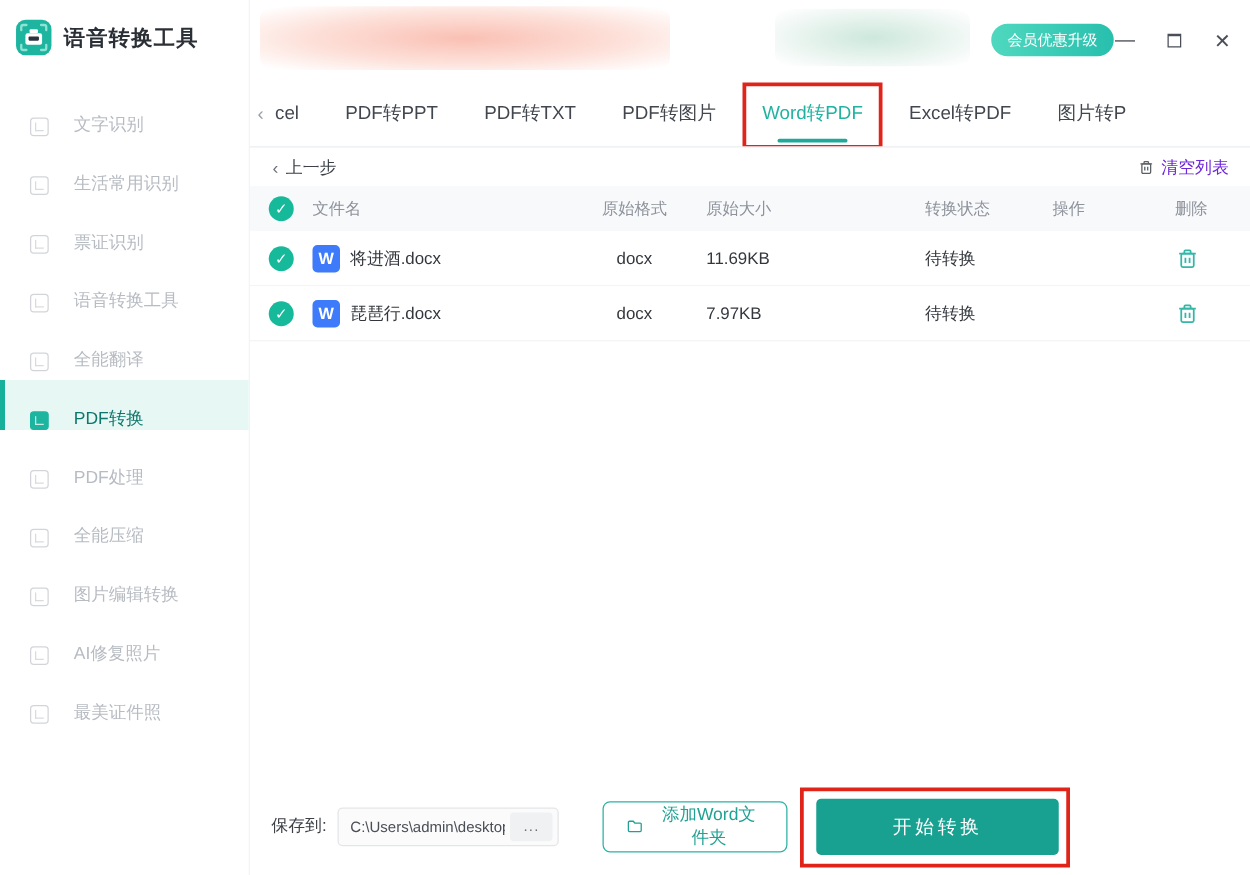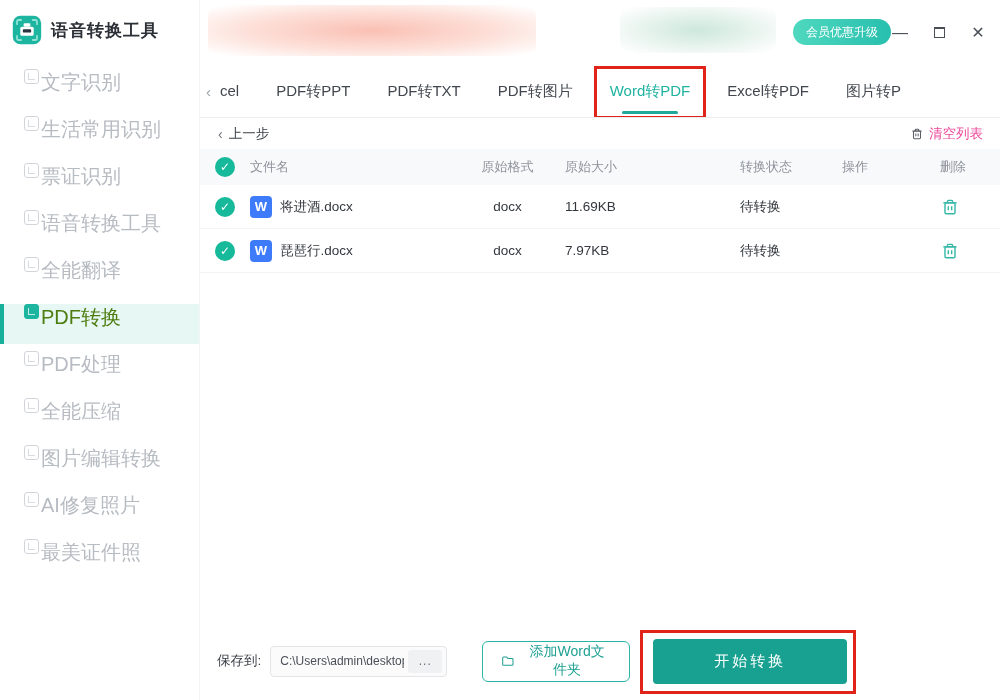--- a/index.html
+++ b/index.html
@@ -4,22 +4,22 @@
 <style>
   * { margin:0; padding:0; box-sizing:border-box; }
   body { background:#e9e9e9; font-family:"Liberation Sans","DejaVu Sans",sans-serif; }
   .window { width:1000px; height:700px; position:relative; background:#fff; overflow:hidden; margin:0 auto; }
 
   
   .sidebar { position:absolute; left:0; top:0; width:200px; height:100%; background:#fff; border-right:1px solid #f3f4f6; }
   .logo-row { display:flex; align-items:center; gap:9px; padding:15px 12px 22px 12px; }
   .app-title { font-size:17px; font-weight:bold; color:#2b2f36; letter-spacing:1px; }
   .menu { padding-top:2px; }
-  .mitem { height:40px; display:flex; align-items:flex-start; gap:2px; padding-left:24px; color:#b7bbc2; font-size:20px; margin-bottom:7px; position:relative; cursor:default; }
-  .mitem.active { background:#e7f7f3; color:#4d7c0f; }
+  .mitem { height:40px; display:flex; align-items:flex-end; gap:20px; padding-left:24px; color:#b7bbc2; font-size:14px; margin-bottom:7px; position:relative; cursor:default; }
+  .mitem.active { background:#e7f7f3; color:#0f766e; }
   .mitem.active::before { content:""; position:absolute; left:0; top:0; bottom:0; width:4px; background:#17b09a; }
   .sicon { width:15px; height:15px; border:1.5px solid currentColor; border-radius:3px; opacity:.62; position:relative; flex:none; }
   .sicon::after { content:""; position:absolute; left:3px; top:3px; right:3px; bottom:3px; border-left:1.5px solid currentColor; border-bottom:1.5px solid currentColor; opacity:.85; }
   .mitem.active .sicon { opacity:1; background:#1db5a0; border-color:#1db5a0; }
   .mitem.active .sicon::after { border-color:#e7f7f3; }
 
   
   .main { position:absolute; left:200px; top:0; width:800px; height:100%; }
 
   .topbar { position:relative; height:65px; }
@@ -38,21 +38,21 @@
   .chevron-left { align-self:center; color:#9aa0a8; font-size:15px; margin-right:9px; cursor:pointer; }
   .tab { line-height:52px; font-size:15px; color:#42474f; margin-right:37px; position:relative; cursor:pointer; flex:none;text-align:right; }
   .tab.active { color:#1fb3a0; }
   .tab-underline { position:absolute; left:50%; transform:translateX(-50%); bottom:3px; width:56px; height:3px; background:#1fa99a; border-radius:2px; }
   .annot-tab { position:absolute; left:-16px; right:-16px; top:1px; bottom:-2px; border:3px solid #e0241a; pointer-events:none; }
 
   
   .toolbar { height:31px; display:flex; align-items:center; justify-content:space-between; padding:0 17px 0 18px; font-size:13.5px; color:#3c4148; }
   .back-link { display:flex; align-items:center; gap:6px; cursor:pointer; }
   .back-chevron { color:#6b7078; font-size:14px; }
-  .clear-link { display:flex; align-items:center; gap:5px; cursor:pointer; color:#ec4899;font-family:Liberation Serif, serif; }
+  .clear-link { display:flex; align-items:center; gap:5px; cursor:pointer; color:#6d28d9;font-family:Liberation Serif, serif; }
   .clear-link svg { width:14px; height:14px; color:#5a5f66; }
 
   
   .grid { display:grid; grid-template-columns:50px 215px 85px 175px 115px 85px 75px; align-items:center; }
   .thead { height:36px; background:#f8f9fb; color:#8d929b; font-size:13px; }
   .trow { height:44px; border-bottom:1px solid #f2f4f7; font-size:13.5px; color:#33373d; background:#fff; }
   .c-check { justify-self:center; }
   .check-circle { width:20px; height:20px; border-radius:50%; background:#17b99b; color:#fff; font-size:12px; display:flex; align-items:center; justify-content:center; cursor:pointer; }
   .c-name { display:flex; align-items:center; gap:8px; }
   .word-badge { width:22px; height:22px; border-radius:4px; background:#3e7bfa; color:#fff; font-size:13px; font-weight:bold; display:flex; align-items:center; justify-content:center; flex:none; }

